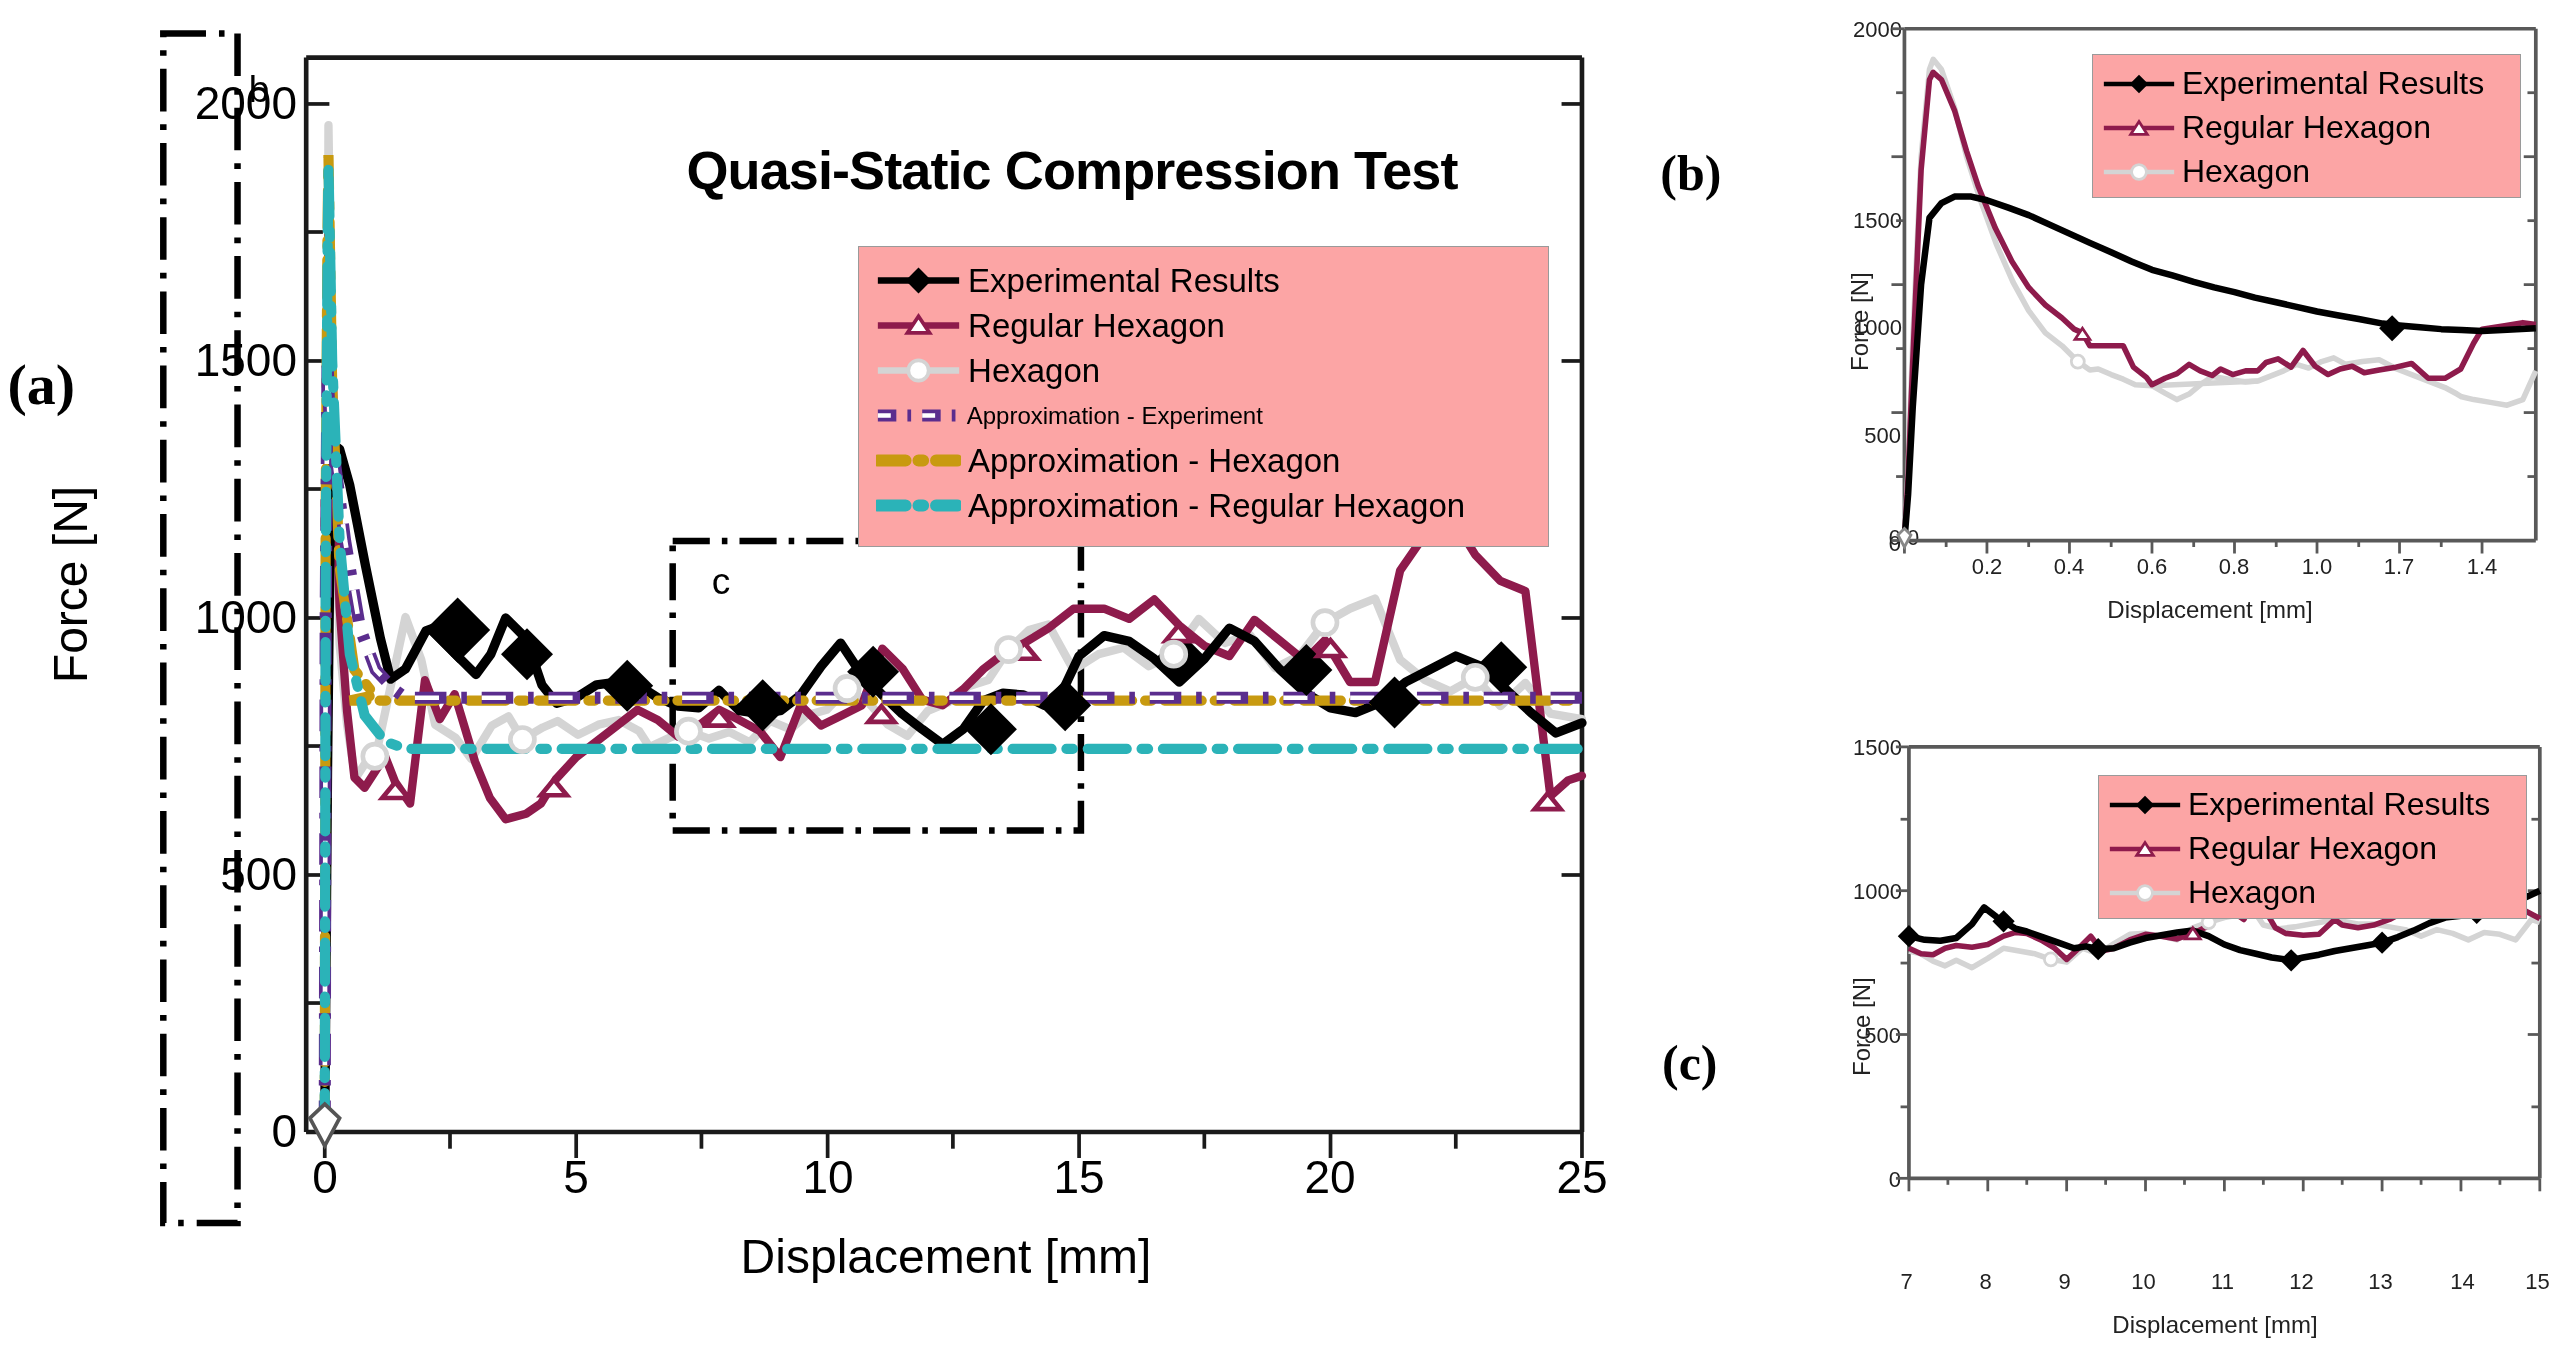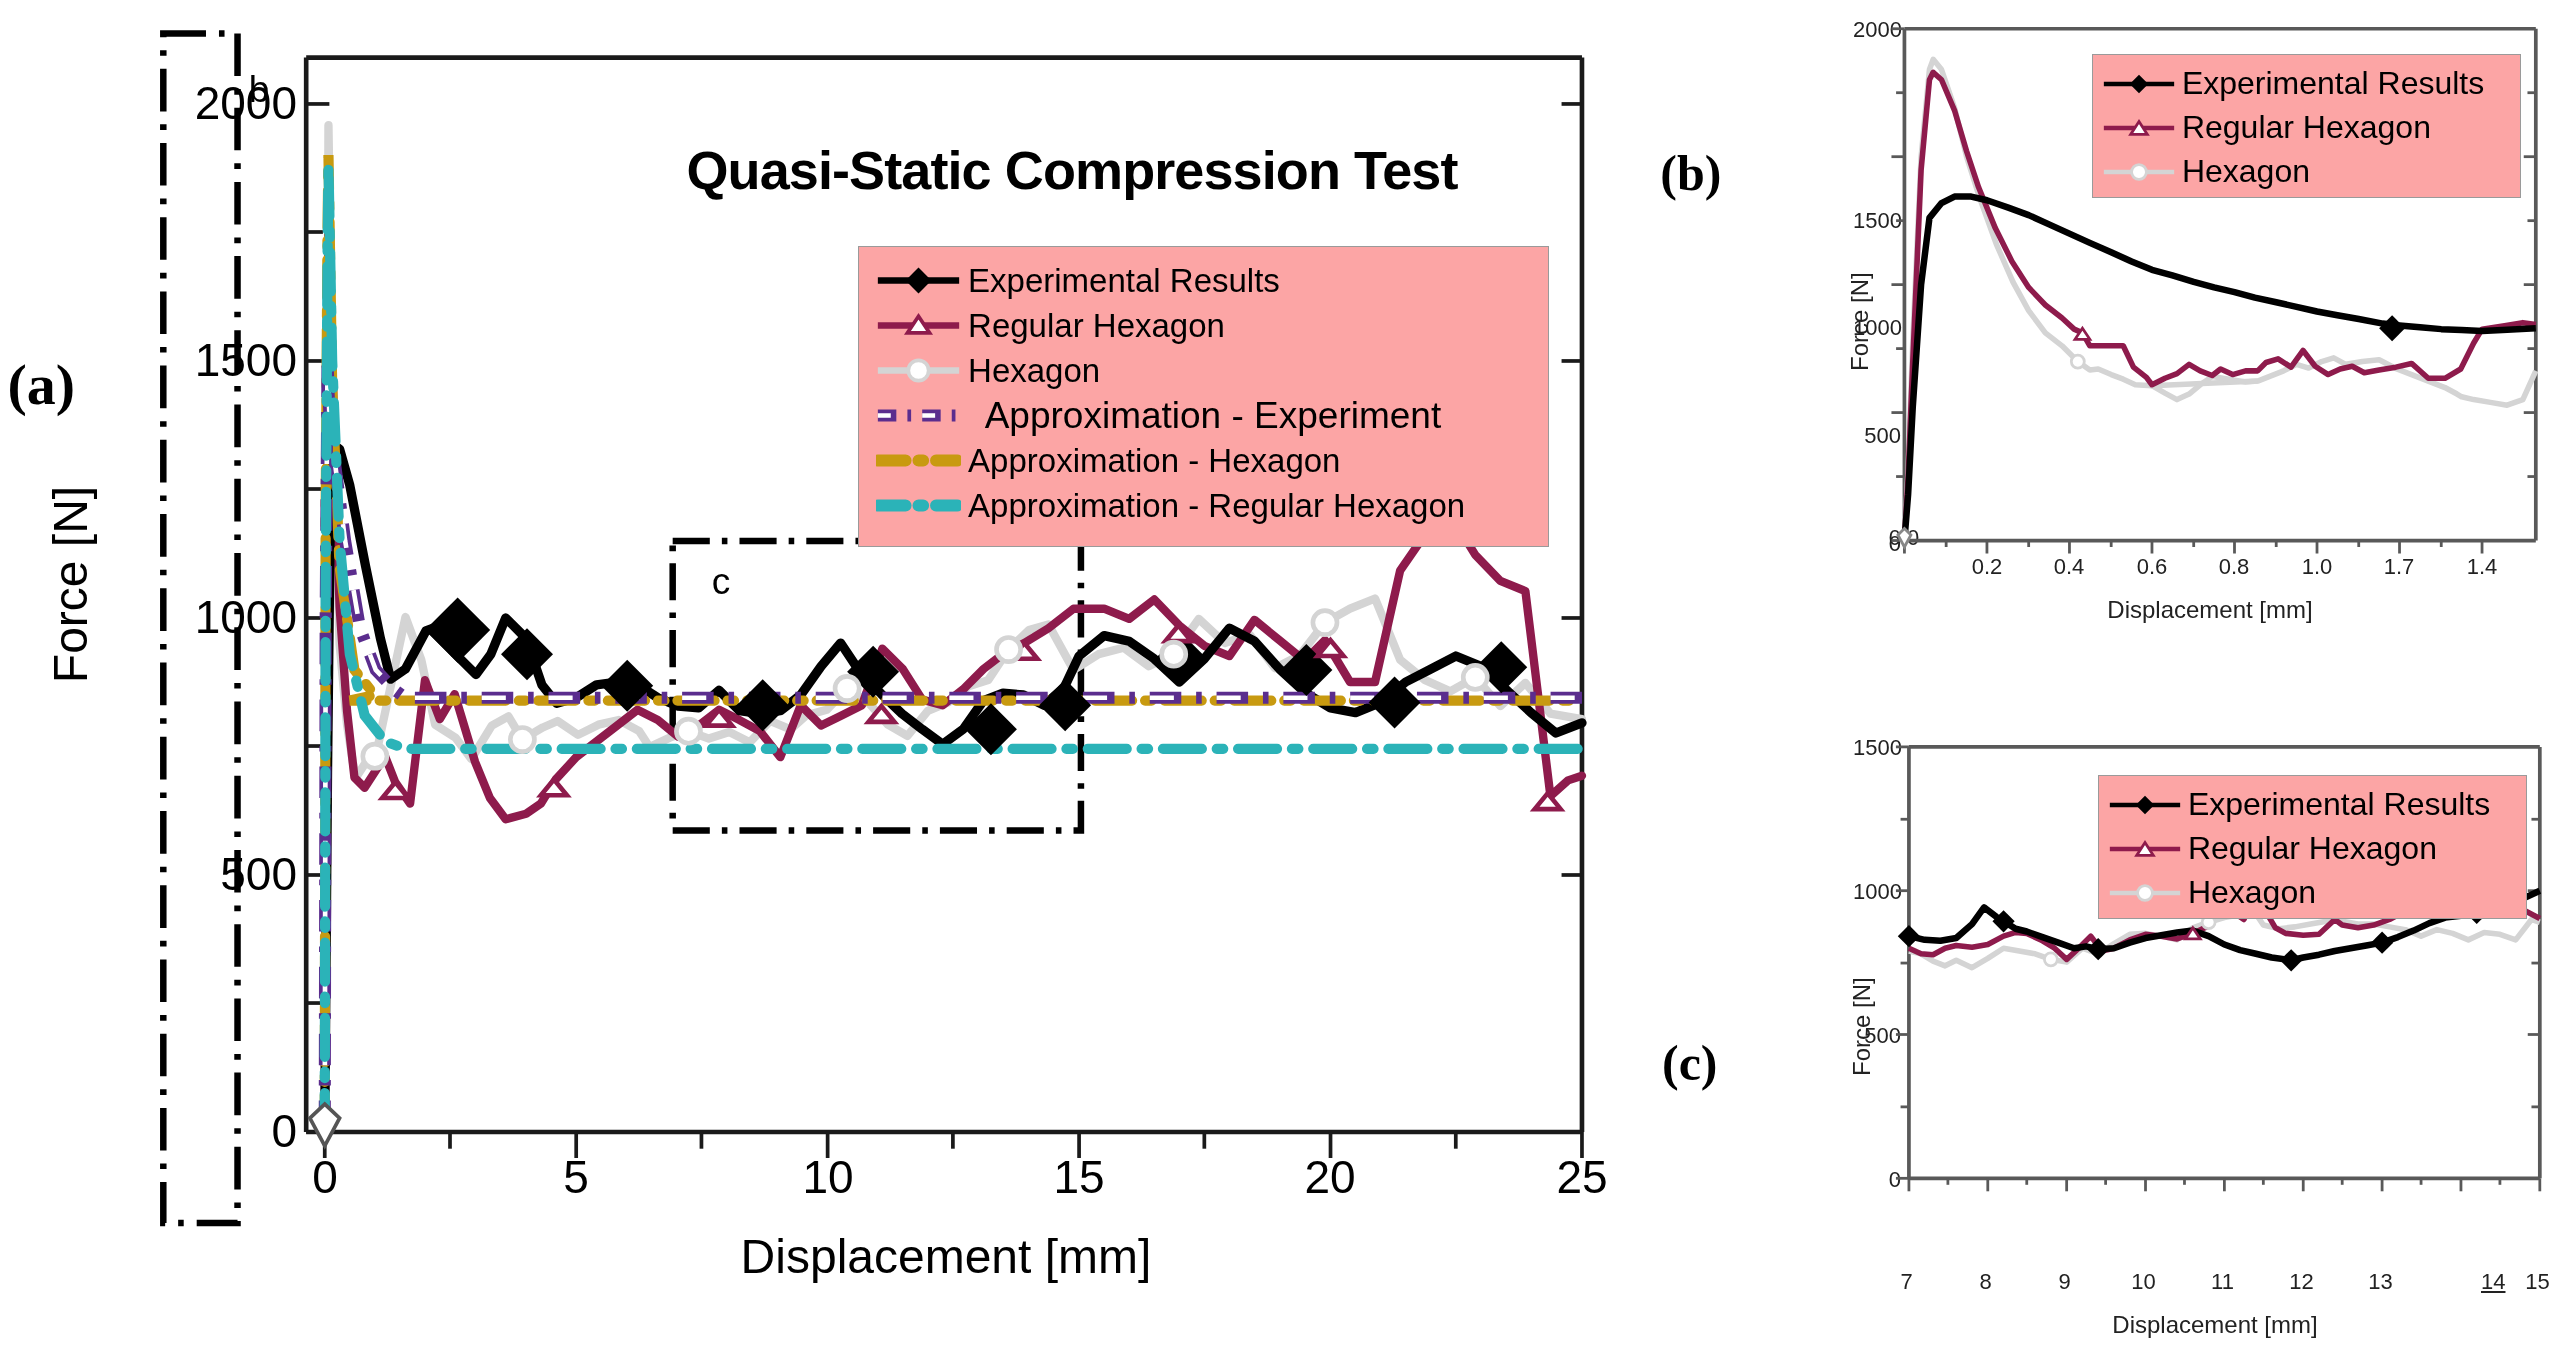--- a/index.html
+++ b/index.html
@@ -183,21 +183,21 @@
         <line x1="2" y1="20" x2="90" y2="20" stroke="#D4D4D4" stroke-width="7"></line>
         <circle cx="46" cy="20" r="11" fill="#ffffff" stroke="#D4D4D4" stroke-width="4"></circle>
       </svg>
       <span class="legend-label" style="font-size:33px;margin-left:7.4px;">Hexagon</span>
     </div>
     <div class="legend-row" style="height:45px;">
       <svg width="85" height="37" viewBox="0 0 92 40">
         <line x1="2" y1="20" x2="88" y2="20" stroke="#5B2D8E" stroke-width="13" stroke-dasharray="20 12 4 12"></line>
         <line x1="2" y1="20" x2="88" y2="20" stroke="#ffffff" stroke-width="5" stroke-dasharray="14 18 0 16"></line>
       </svg>
-      <span class="legend-label" style="font-size:37px;margin-left:24px;">Approximation - Experiment</span>
+      <span class="legend-label" style="font-size:24px;margin-left:6px;">Approximation - Experiment</span>
     </div>
     <div class="legend-row" style="height:45px;">
       <svg width="85" height="37" viewBox="0 0 92 40">
         <line x1="2" y1="20" x2="88" y2="20" stroke="#C89A10" stroke-width="13" stroke-dasharray="30 14 5 14" stroke-linecap="round"></line>
       </svg>
       <span class="legend-label" style="font-size:33px;margin-left:7.4px;">Approximation - Hexagon</span>
     </div>
     <div class="legend-row" style="height:45px;">
       <svg width="85" height="37" viewBox="0 0 92 40">
         <line x1="2" y1="20" x2="88" y2="20" stroke="#2BB3B8" stroke-width="13" stroke-dasharray="30 14 5 14" stroke-linecap="round"></line>
@@ -325,21 +325,21 @@
     <div class="sub-tick" style="left:170px;top:30px;width:81px;text-align:right;">1500</div>
   </div>
   <div>
     <div class="sub-tick" style="left:237px;top:564px;width:37px;text-align:center;">7</div>
     <div class="sub-tick" style="left:316px;top:564px;width:37px;text-align:center;">8</div>
     <div class="sub-tick" style="left:395px;top:564px;width:37px;text-align:center;">9</div>
     <div class="sub-tick" style="left:474px;top:564px;width:37px;text-align:center;">10</div>
     <div class="sub-tick" style="left:553px;top:564px;width:37px;text-align:center;">11</div>
     <div class="sub-tick" style="left:632px;top:564px;width:37px;text-align:center;">12</div>
     <div class="sub-tick" style="left:711px;top:564px;width:37px;text-align:center;">13</div>
-    <div class="sub-tick" style="left:830px;top:564px;width:37px;text-align:left;text-decoration:underline;">14</div>
+    <div class="sub-tick" style="left:793px;top:564px;width:37px;text-align:center;">14</div>
     <div class="sub-tick" style="left:868px;top:564px;width:37px;text-align:center;">15</div>
   </div>
 
   <svg width="925" height="659" style="position:absolute;left:0;top:0;" viewBox="0 0 997 710">
     <line x1="278" y1="45" x2="278" y2="510" stroke="#595959" stroke-width="4"></line>
     <line x1="278" y1="510" x2="958" y2="510" stroke="#595959" stroke-width="4"></line>
     <line x1="958" y1="45" x2="958" y2="510" stroke="#595959" stroke-width="4"></line>
     <line x1="278" y1="45" x2="958" y2="45" stroke="#595959" stroke-width="4"></line>
 
     <g stroke="#595959" stroke-width="3">

